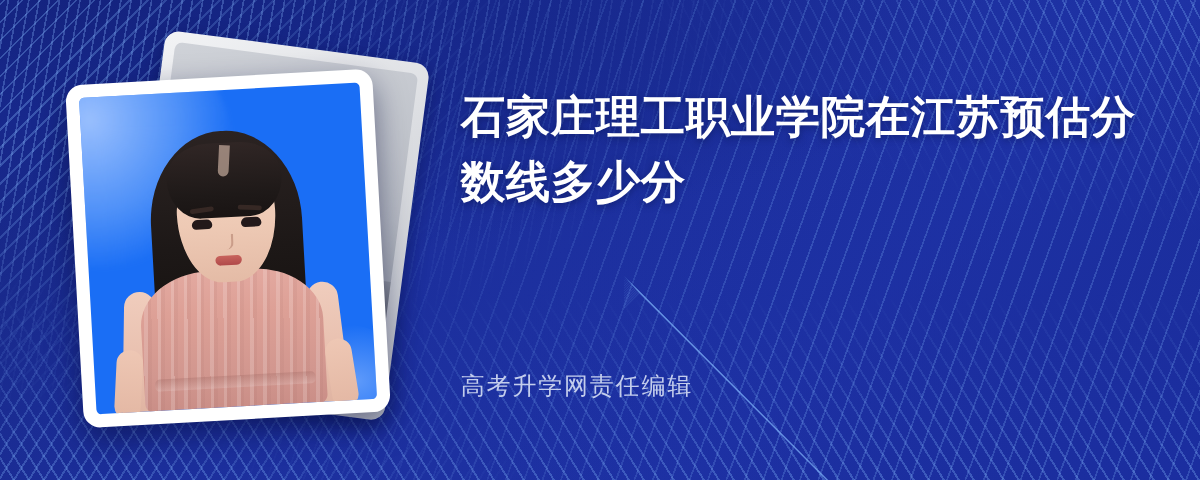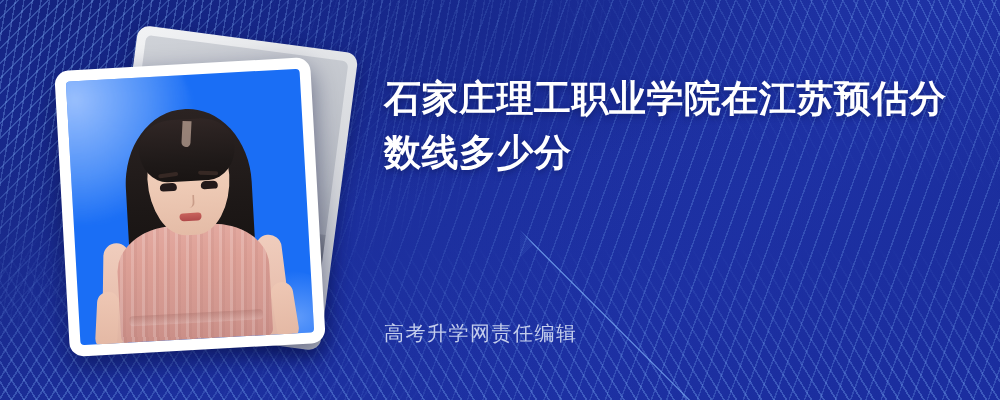--- a/index.html
+++ b/index.html
@@ -251,21 +251,21 @@
     text-shadow:0 2px 6px rgba(8,18,70,.5);
   }
   .author{
     position:absolute;top:272px;left:8px;
     color:#ffffff;
     font-size:27px;font-weight:700;
     letter-spacing:2px;
     text-shadow:0 2px 6px rgba(8,18,70,.5);
   }
   .author-role{
-    position:absolute;top:320px;left:0px;
+    position:absolute;top:308px;left:0px;
     color:#c3cdec;
     font-size:20px;font-weight:400;
     letter-spacing:1.5px;
   }
 </style>
 </head>
 <body>
 
 <div class="banner">
 

